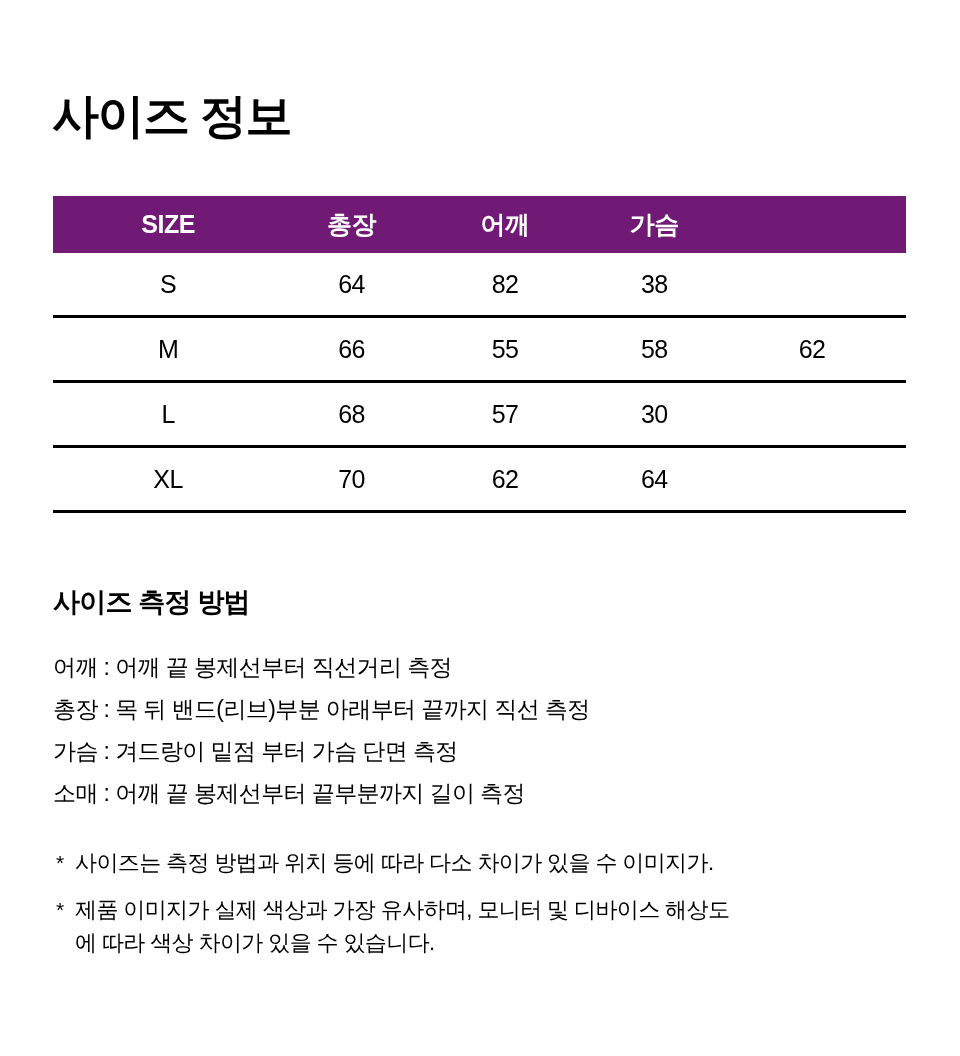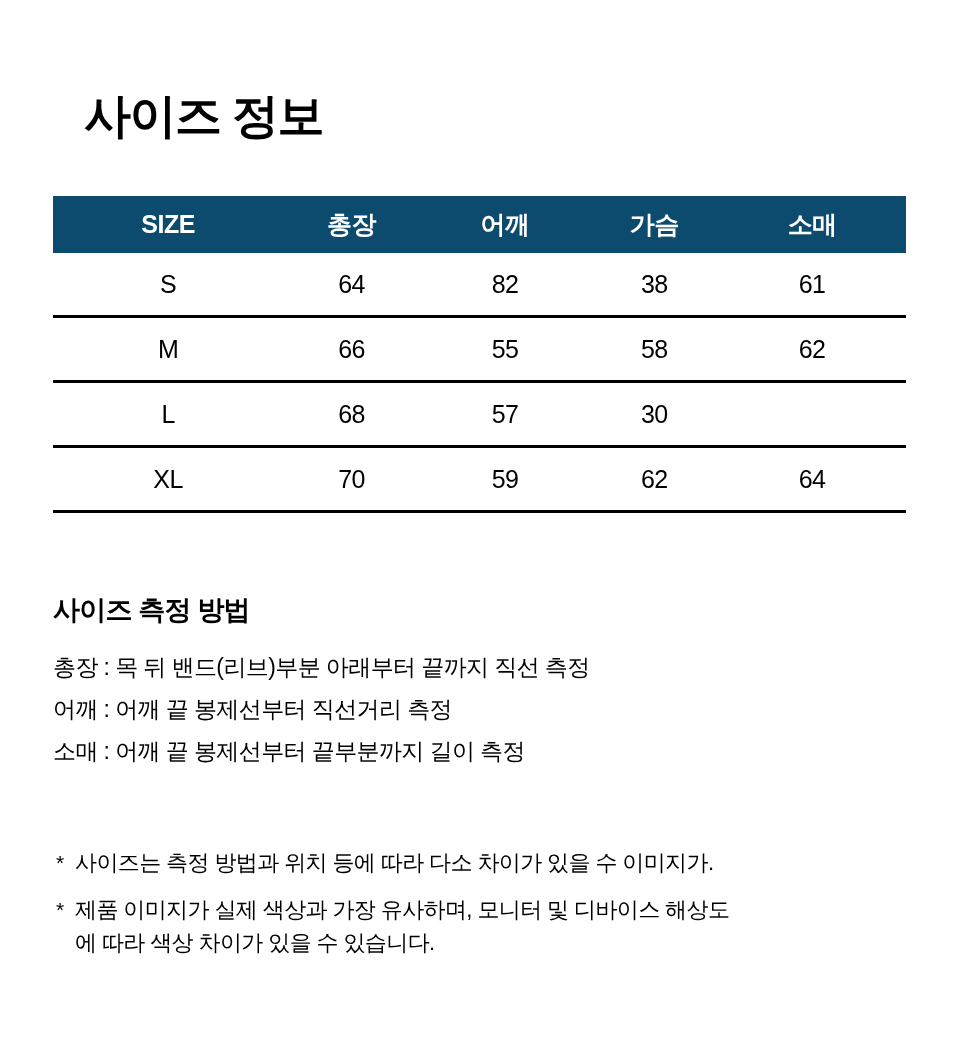--- a/index.html
+++ b/index.html
@@ -20,36 +20,35 @@
   }
   .page-title {
     position: absolute;
     left: 52px;
     top: 89px;
     font-size: 47px;
     font-weight: 800;
     letter-spacing: -1.5px;
     line-height: 1.15;
     white-space: nowrap;
-    margin-left: 32px;
   }
   .size-table {
     position: absolute;
     left: 53px;
     top: 196px;
     width: 853px;
   }
   .thead, .trow {
     display: grid;
     grid-template-columns: 27% 16% 20% 15% 22%;
     align-items: center;
   }
   .thead {
     height: 57px;
-    background: #0c4a6e;
+    background: #701a75;
     color: #ffffff;
     font-size: 25px;
     font-weight: 700;
   }
   .trow {
     height: 65px;
     font-size: 25px;
     font-weight: 400;
     border-bottom: 3px solid #000000;
   }
@@ -59,21 +58,20 @@
     line-height: 1;
   }
   .section-heading {
     position: absolute;
     left: 53px;
     top: 584px;
     font-size: 27px;
     font-weight: 700;
     letter-spacing: -0.8px;
     white-space: nowrap;
-    margin-top: 8px;
   }
   .measure-list {
     position: absolute;
     left: 53px;
     top: 646px;
     font-size: 23px;
     letter-spacing: -0.6px;
   }
   .measure-list p {
     line-height: 42px;
@@ -107,60 +105,58 @@
 <div class="page">
 
   <h1 class="page-title">사이즈 정보</h1>
 
   <div class="size-table">
     <div class="thead">
       <div class="th">SIZE</div>
       <div class="th">총장</div>
       <div class="th">어깨</div>
       <div class="th">가슴</div>
-      <div class="th">소매</div>
     </div>
 
     <div class="trow">
       <div class="td">S</div>
       <div class="td">64</div>
       <div class="td">82</div>
       <div class="td">38</div>
-      <div class="td">61</div>
     </div>
 
     <div class="trow">
       <div class="td">M</div>
       <div class="td">66</div>
       <div class="td">55</div>
       <div class="td">58</div>
       <div class="td">62</div>
     </div>
 
     <div class="trow">
       <div class="td">L</div>
       <div class="td">68</div>
       <div class="td">57</div>
       <div class="td">30</div>
     </div>
 
     <div class="trow">
       <div class="td">XL</div>
       <div class="td">70</div>
-      <div class="td">59</div>
       <div class="td">62</div>
       <div class="td">64</div>
     </div>
   </div>
 
   <h2 class="section-heading">사이즈 측정 방법</h2>
 
   <div class="measure-list">
+    <p>어깨 : 어깨 끝 봉제선부터 직선거리 측정</p>
     <p>총장 : 목 뒤 밴드(리브)부분 아래부터 끝까지 직선 측정</p>
-    <p>어깨 : 어깨 끝 봉제선부터 직선거리 측정</p>
+    <p>가슴 : 겨드랑이 밑점 부터 가슴 단면 측정</p>
     <p>소매 : 어깨 끝 봉제선부터 끝부분까지 길이 측정</p>
   </div>
 
   <div class="notes">
     <div class="note">
       <span class="note-marker">*</span>
       <span class="note-text">사이즈는 측정 방법과 위치 등에 따라 다소 차이가 있을 수 이미지가.</span>
     </div>
     <div class="note">
       <span class="note-marker">*</span>

